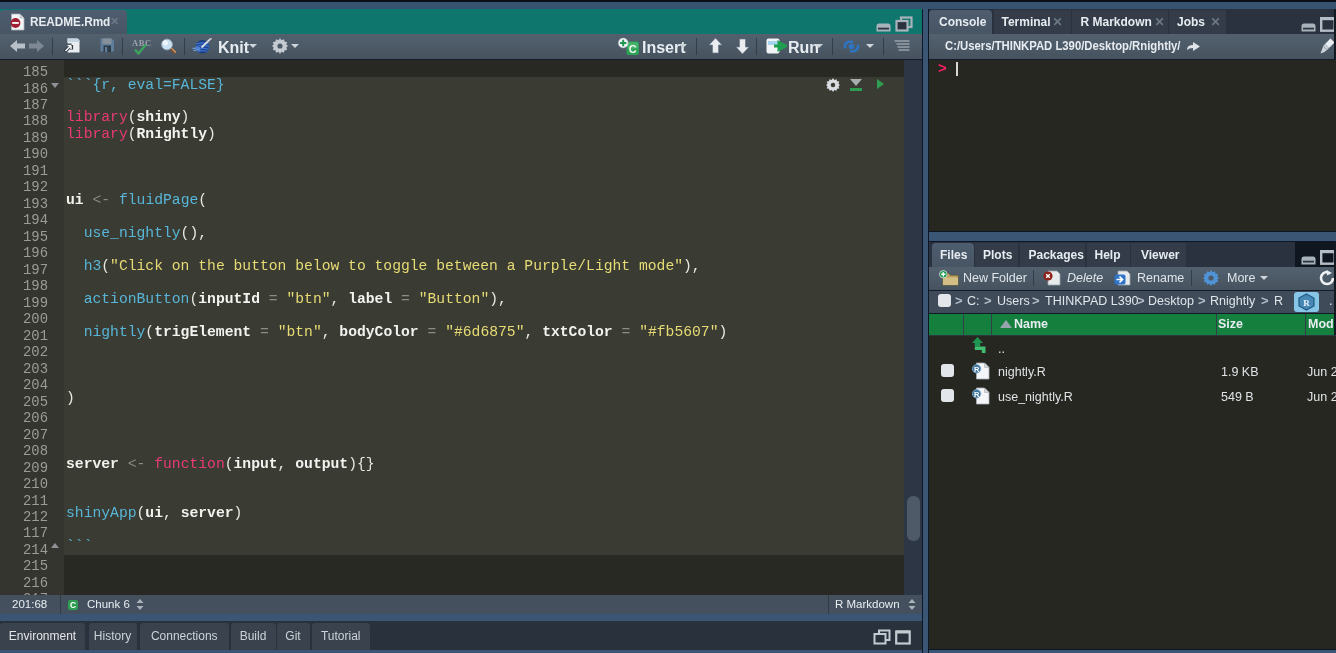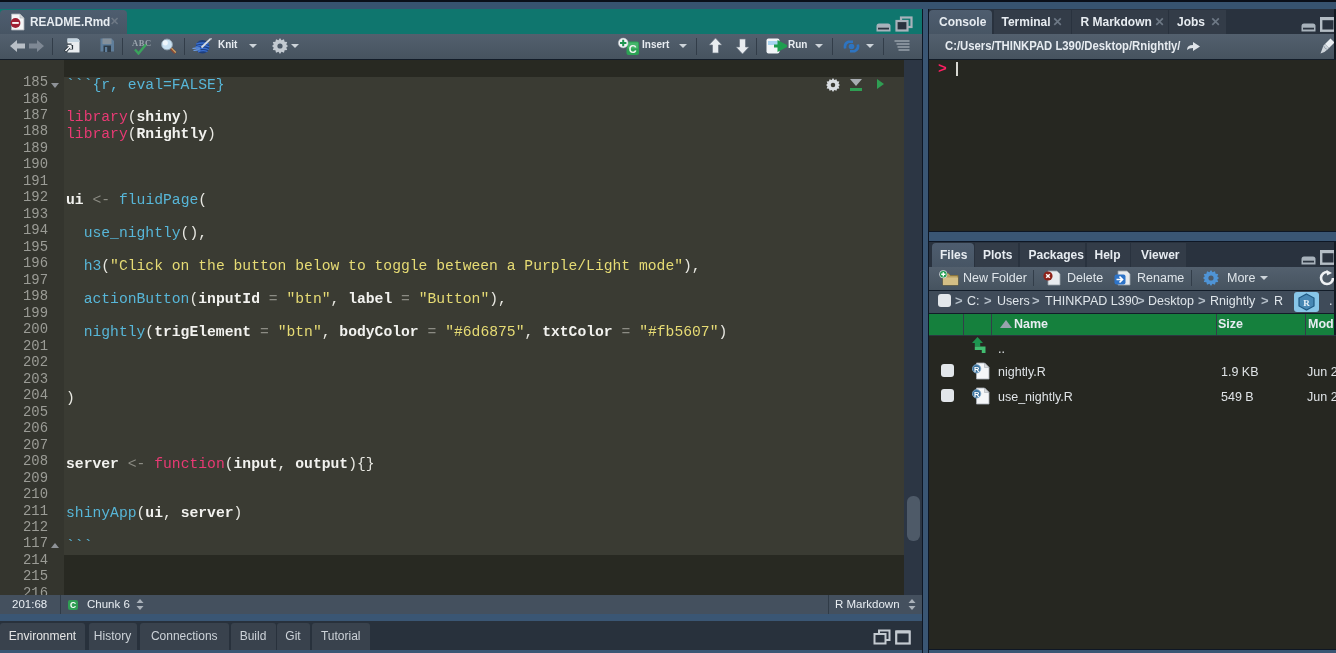--- a/index.html
+++ b/index.html
@@ -21,42 +21,42 @@
   #ed-thumb{left:2.5px;top:436px;width:13px;height:45px;background:#4e5a68;border-radius:6px;}
   #ed-status{left:0;top:595px;width:922px;height:19px;background:#44505e;font-size:11.5px;color:#e8edf2;}
   #hstrip1{left:0;top:614px;width:922px;height:7px;background:#3a5674;}
   #bot-tabbar{left:0;top:621px;width:922px;height:29px;background:#28313c;}
   #hstrip2{left:0;top:650px;width:922px;height:3px;background:#3a5674;}
   
   #co-tabbar{left:929px;top:9px;width:407px;height:25px;background:#29323e;}
   #co-toolbar{left:929px;top:34px;width:407px;height:25px;background:linear-gradient(#53606e,#46535f);border-bottom:1px solid #121c28;box-sizing:content-box;}
   #console{left:929px;top:60px;width:407px;height:171px;background:#262721;}
   #hdiv-r{left:929px;top:231px;width:407px;height:11px;background:#3a5674;border-top:1px solid #0e1725;border-bottom:1px solid #0e1725;box-sizing:border-box;}
-  #fi-tabbar{left:929px;top:242px;width:407px;height:25px;background:#29323e;}
+  #fi-tabbar{left:929px;top:242px;width:366px;height:25px;background:#29323e;}
   #fi-toolbar{left:929px;top:267px;width:407px;height:23px;background:linear-gradient(#53606e,#46535f);border-bottom:1px solid #121c28;box-sizing:content-box;}
   #fi-crumb{left:929px;top:291px;width:407px;height:22px;background:#3f4b59;border-bottom:1px solid #121c28;box-sizing:content-box;}
   #fi-header{left:929px;top:314px;width:407px;height:21px;background:#15803d;border-bottom:1px solid #2c3741;box-sizing:content-box;}
   #fi-body{left:929px;top:336px;width:407px;height:317px;background:#262721;}
   
   .tab-act{position:absolute;top:1px;height:24px;background:linear-gradient(#4e5d6f,#475564);border-radius:4px 4px 0 0;}
   .tab-ina{position:absolute;top:1px;height:24px;background:#333c48;}
   .tabtxt{color:#e7ecf1;font-size:12px;font-weight:bold;}
   .tabx{color:#6d7885;font-size:12px;font-weight:bold;}
   
   #code{left:0px;top:0px;width:904px;height:535px;font-size:14.7px;line-height:16.48px;color:#f2f2ef;}
-  .ln{position:absolute;left:0;width:48px;text-align:right;color:#9b9c96;font-size:13.9px;padding-top:14px;}
+  .ln{position:absolute;left:0;width:48px;text-align:right;color:#9b9c96;font-size:13.9px;padding-top:4px;}
   .cl{position:absolute;left:66px;white-space:pre;}
   .k{color:#e83a74;}      
   .f{color:#57b6d8;}      
   .s{color:#e6db74;}      
   .b{font-weight:bold;}   
   .o{color:#8c8c84;}      
   .p{color:#e8e8e2;}      
   
-  .uib{color:#e7ecf1;font-size:10px;font-weight:bold;}
+  .uib{color:#e7ecf1;font-size:16px;font-weight:bold;}
   .ui{color:#dfe5ea;font-size:12.5px;}
   .sep{position:absolute;top:4px;width:1px;height:17px;background:#323d49;}
   .caret{width:0;height:0;border-left:4px solid transparent;border-right:4px solid transparent;border-top:4px solid #cdd4da;}
 </style>
 </head>
 <body>
 <div class="abs" id="topstrip"></div>
 <div class="abs" id="vdivider"></div>
 <div class="abs" style="left:1333.5px;top:9px;width:2.5px;height:50px;background:#121921;z-index:50;"></div>
 <div class="abs" style="left:1333.5px;top:242px;width:2.5px;height:93px;background:#121921;z-index:50;"></div>
@@ -351,21 +351,21 @@
     <path d="M4.3 2.2 v4.2 M2.2 4.3 h4.2" stroke="#fff" stroke-width="1.4"></path>
   </svg>
   <span class="abs ui" style="left:34px;top:3.5px;">New Folder</span>
   <div class="sep" style="left:104px;top:3px;height:16px;"></div>
 
   <svg class="abs" style="left:114px;top:3px" width="18" height="16" viewBox="0 0 18 16">
     <path d="M5 1 h9 l3 3 v11 h-12 z" fill="#e8ebee" stroke="#9aa2aa" stroke-width="0.8"></path>
     <circle cx="5" cy="6" r="4.6" fill="#8e2219"></circle>
     <path d="M3.2 4.2 l3.6 3.6 M6.8 4.2 l-3.6 3.6" stroke="#fff" stroke-width="1.5"></path>
   </svg>
-  <span class="abs ui" style="left:138px;top:3.5px;">Delete</span>
+  <span class="abs ui" style="left:138px;top:3.5px;font-style:italic;">Delete</span>
 
   <svg class="abs" style="left:185px;top:3px" width="19" height="16" viewBox="0 0 19 16">
     <path d="M4 1 h9 l3 3 v11 h-12 z" fill="#e8ebee" stroke="#9aa2aa" stroke-width="0.8"></path>
     <rect x="0.5" y="4.5" width="11" height="10" rx="2" fill="#2e74c8"></rect>
     <path d="M2.5 9.5 h5 M5.5 6.5 L8.5 9.5 L5.5 12.5" stroke="#fff" stroke-width="1.7" fill="none"></path>
   </svg>
   <span class="abs ui" style="left:208px;top:3.5px;">Rename</span>
   <div class="sep" style="left:262px;top:3px;height:16px;"></div>
 
   <svg class="abs" style="left:274px;top:3px" width="16" height="16" viewBox="0 0 16 16">

